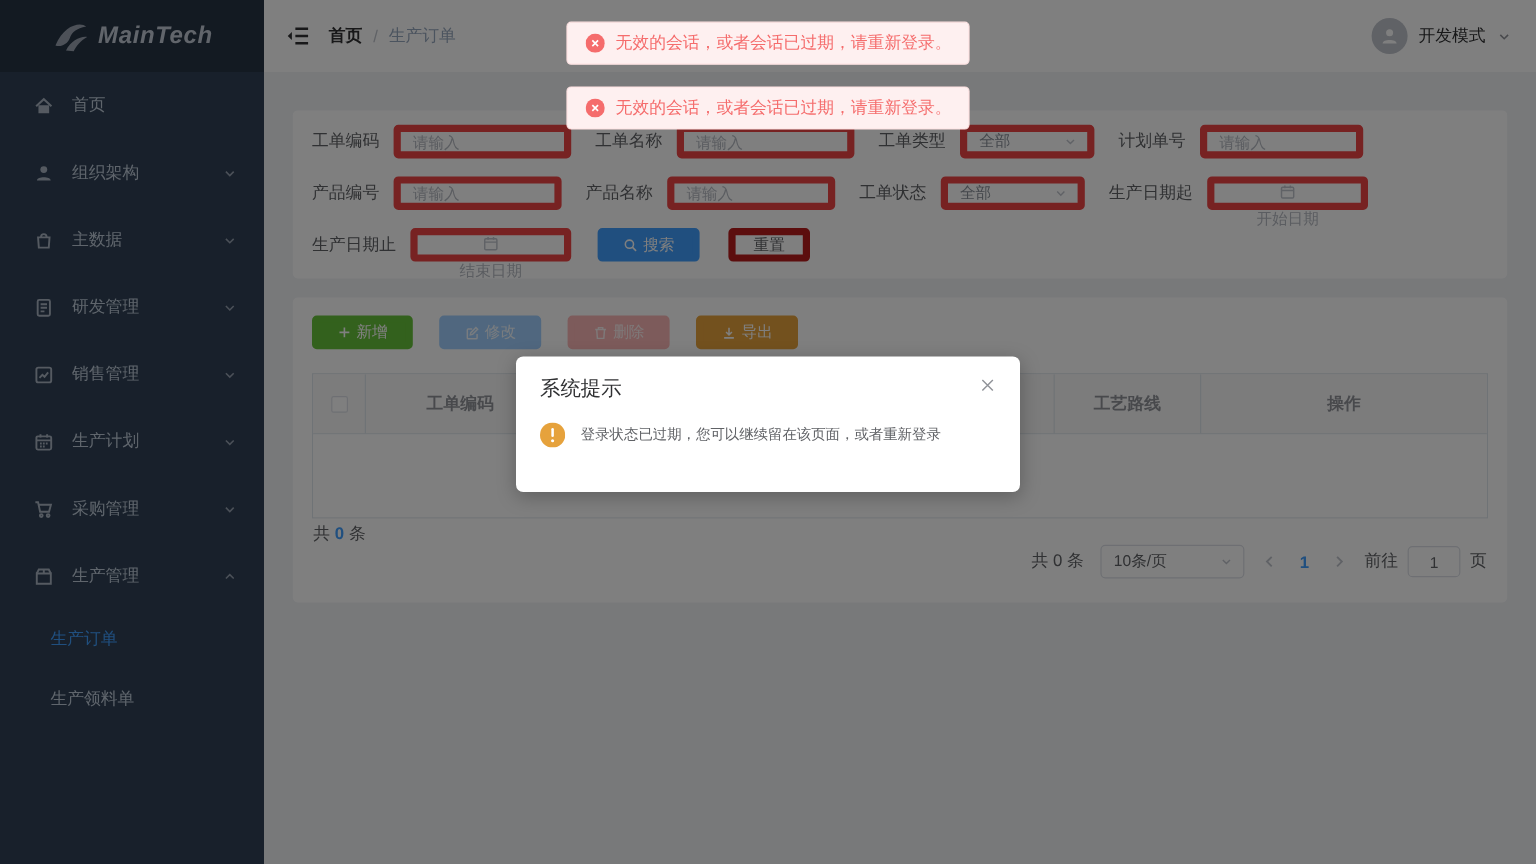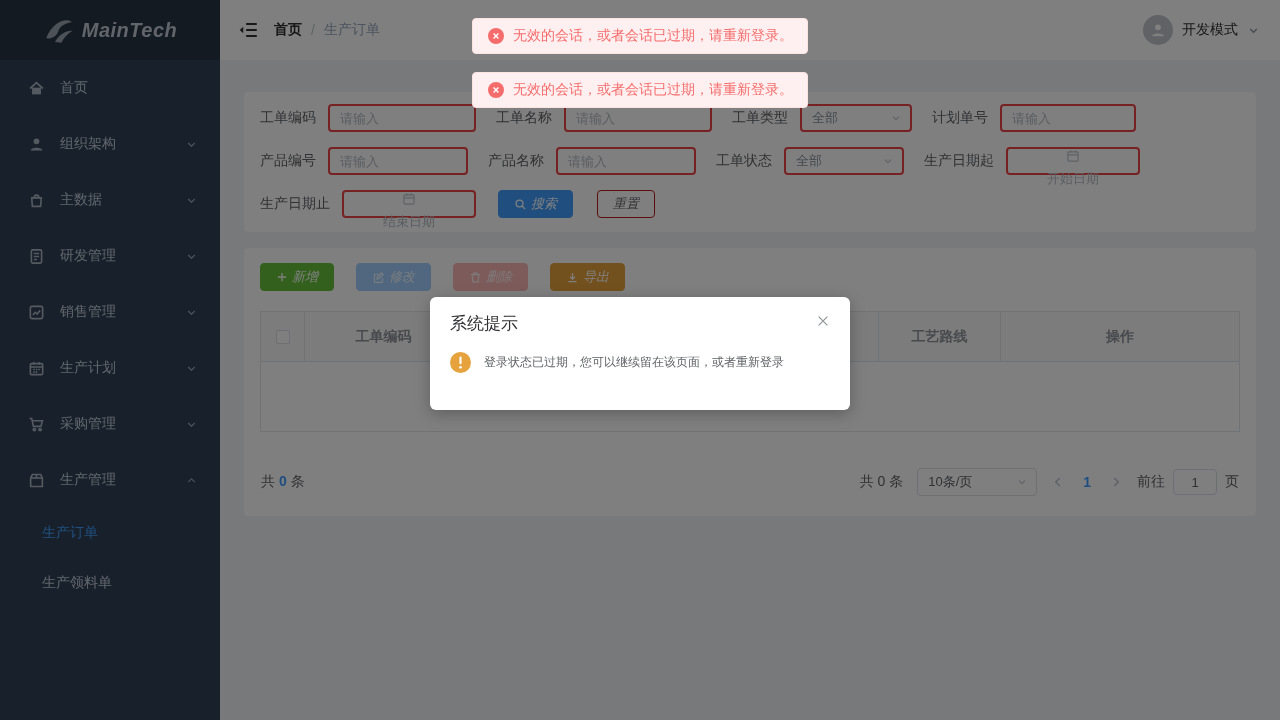--- a/index.html
+++ b/index.html
@@ -33,28 +33,28 @@
   .top-right .chev { color:#909399; }
 
   
   .content { position:absolute; left:220px; top:64px; width:1060px; height:660px; background:#f0f2f5; z-index:1; }
   .card { background:#ffffff; border-radius:4px; margin:0 24px; }
   .filter-card { margin-top:28px; padding:12px 16px; }
   .f-row { display:flex; align-items:center; height:28px; margin-bottom:15px; }
   .f-row:last-child { margin-bottom:2px; }
   .f-item { display:flex; align-items:center; margin-right:20px; }
   .f-item label { color:#606266; font-size:14px; margin-right:12px; white-space:nowrap; }
-  .inp, .sel, .date-inp { height:28px; border:2px solid #ef4444; border-radius:4px; background:#fff; display:flex; align-items:center; font-size:13px; color:#606266; }
+  .inp, .sel, .date-inp { height:28px; border:6px solid #ef4444; border-radius:4px; background:#fff; display:flex; align-items:center; font-size:13px; color:#606266; }
   input.inp { width:148px; padding:0 10px; outline:none; }
   input.inp::placeholder { color:#b6bac2; }
   .sel { width:112px; padding:0 8px 0 10px; justify-content:space-between; cursor:pointer; color:#8a9099; }
   .sel .chev { color:#c0c4cc; }
   .date-inp { width:134px; padding:0 8px; gap:7px; color:#b6bac2; cursor:text;flex-direction:column; }
   .date-inp .cal { color:#c0c4cc; }
-  .btn { height:28px; border-radius:4px; border:1px solid #b91c1c; background:#fff; color:#606266; font-size:13px; display:inline-flex; align-items:center; justify-content:center; padding:0 15px; cursor:pointer; gap:4px; font-family:inherit;font-style:italic; }
+  .btn { height:28px; border-radius:4px; border:6px solid #b91c1c; background:#fff; color:#606266; font-size:13px; display:inline-flex; align-items:center; justify-content:center; padding:0 15px; cursor:pointer; gap:4px; font-family:inherit; }
   .btn-primary { background:#409eff; border-color:#409eff; color:#fff; }
   .btn-success { background:#67c23a; border-color:#67c23a; color:#fff; }
   .btn-info-dis { background:#a0cfff; border-color:#a0cfff; color:#f2f8ff; }
   .btn-danger-dis { background:#fab6b6; border-color:#fab6b6; color:#fdf2f2; }
   .btn-warning { background:#e6a23c; border-color:#e6a23c; color:#fff; }
   .search-btn { margin-left:2px; }
   .reset-btn { margin-left:24px; }
 
   .table-card { margin-top:16px; padding:15px 16px 20px; }
   .toolbar { display:flex; align-items:center; margin-bottom:20px; }
@@ -65,21 +65,21 @@
   .t-cell { display:flex; align-items:center; justify-content:center; font-size:14px; font-weight:bold; color:#909399; border-right:1px solid #dfe6ec; }
   .t-cell:last-child { border-right:none; }
   .c-check { width:44px; }
   .c-code { width:158px; }
   .c-mid { flex:1; }
   .c-route { width:122px; }
   .c-op { width:238px; }
   .checkbox { width:14px; height:14px; border:1px solid #dcdfe6; border-radius:2px; background:#fff; cursor:pointer; }
   .t-body-empty { height:69px; background:#fff; }
 
-  .pagination { display:flex; align-items:center; margin-top:36px; padding:0 1px; font-size:14px; color:#606266; }
+  .pagination { display:flex; margin-top:4px; padding:0 1px; font-size:14px; color:#606266;flex-direction:column; }
   .total-left .cnt { color:#409eff; font-weight:bold; padding:0 4px; }
   .pag-right { margin-left:auto; display:flex; align-items:center; gap:14px; }
   .page-sel { width:120px; height:28px; border:1px solid #dcdfe6; border-radius:4px; display:flex; align-items:center; justify-content:space-between; padding:0 8px 0 10px; font-size:13px; color:#606266; cursor:pointer; }
   .page-sel .chev { color:#c0c4cc; }
   .pg-arrow { color:#c0c4cc; width:14px; height:14px; cursor:pointer; }
   .pg-num { color:#409eff; font-weight:bold; padding:0 4px; cursor:pointer; }
   .goto { display:flex; align-items:center; gap:8px; }
   .goto-input { width:44px; height:26px; border:1px solid #dcdfe6; border-radius:4px; text-align:center; font-size:13px; color:#606266; outline:none; }
 
   

